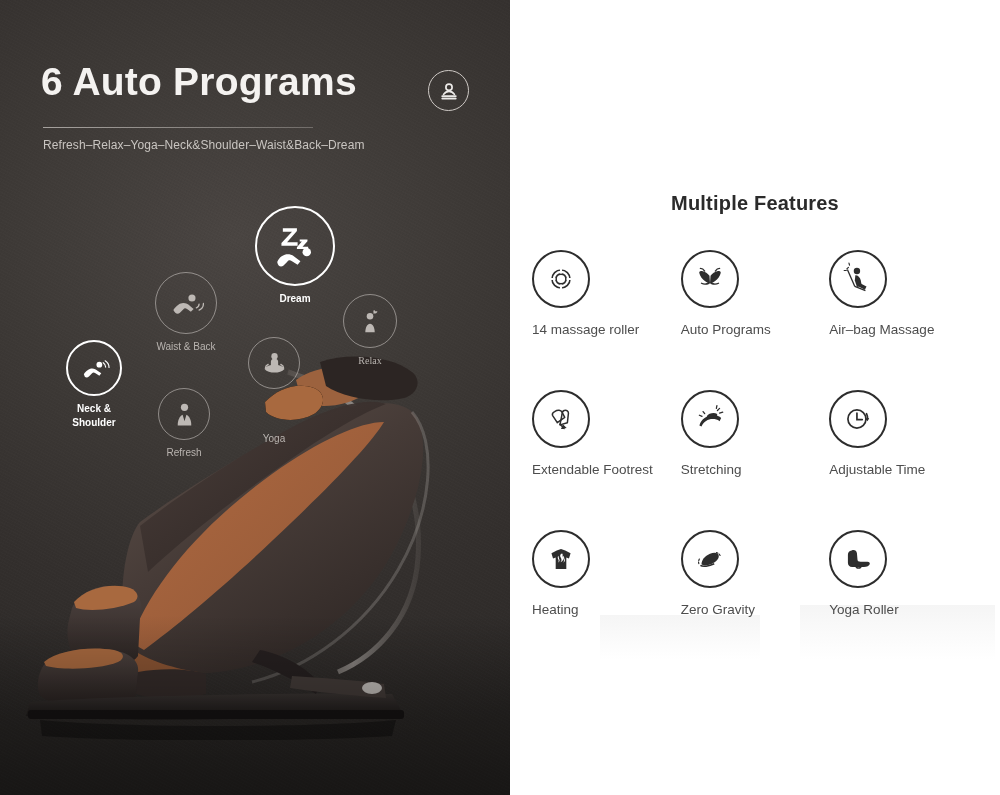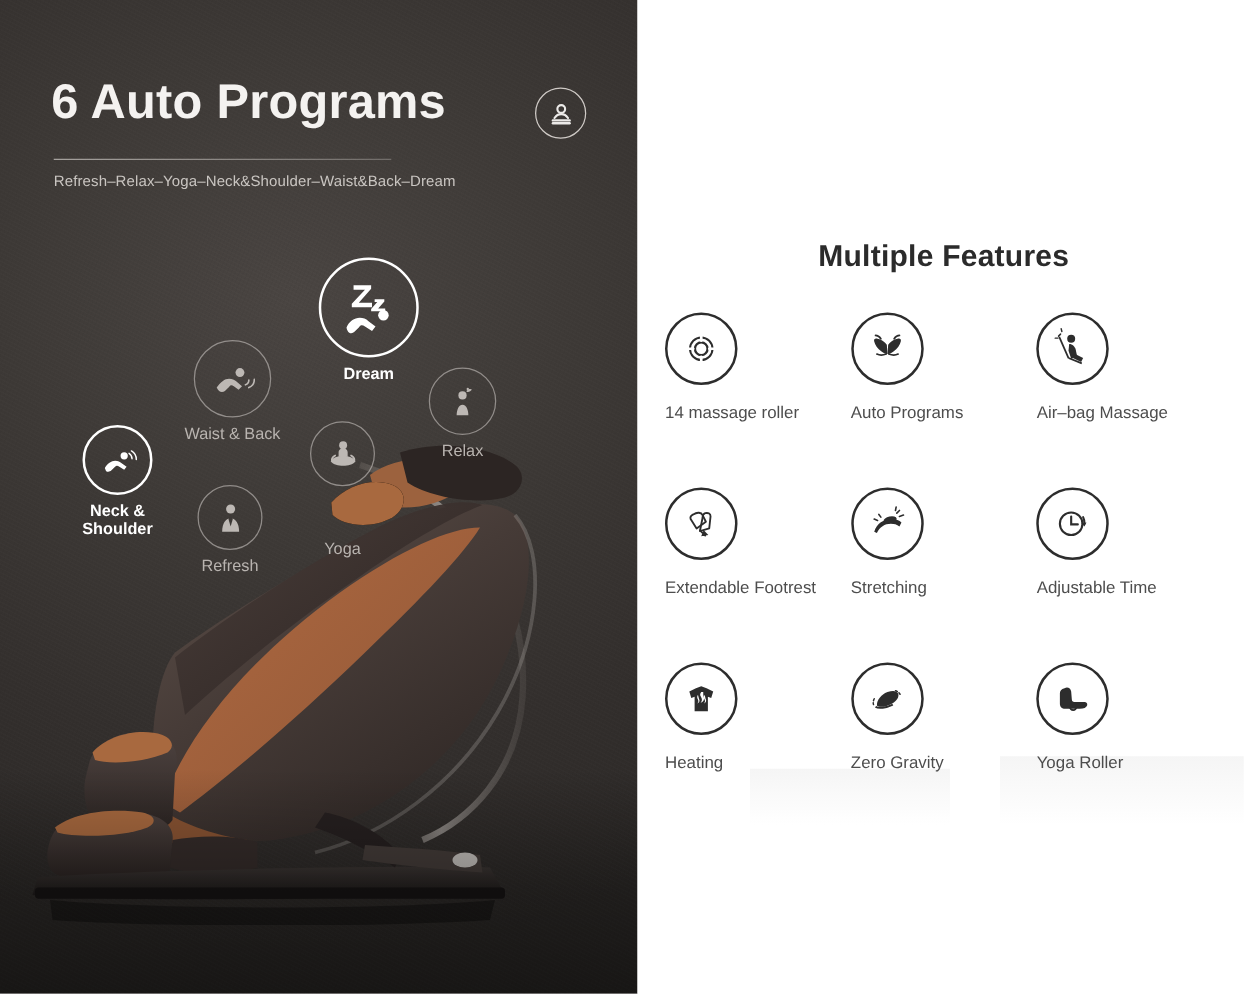--- a/index.html
+++ b/index.html
@@ -66,21 +66,21 @@
     position: absolute;
     display: flex; flex-direction: column; align-items: center;
   }
   .prog .ring {
     border-radius: 50%;
     display: flex; align-items: center; justify-content: center;
   }
   .prog .plabel {
     margin-top: 6px;
     text-align: center;
-    font-size: 13px;
+    font-size: 10px;
     line-height: 14px;
     white-space: pre-line;
   }
   .prog.dim .ring { border: 1.8px solid rgba(196,191,187,.62); }
   .prog.dim .plabel { color: #b9b4b0; }
   .prog.bright .ring { border: 2.6px solid #ffffff; }
   .prog.bright .plabel { color: #ffffff; font-weight: 600; }
 
   
   .chair { position: absolute; left: 20px; top: 350px; width: 490px; height: 390px; }
@@ -89,21 +89,21 @@
   .right-panel {
     position: relative;
     width: 490px; height: 795px;
     background: #ffffff;
     flex: none;
   }
   .features-title {
     position: absolute; left: 0; right: 0; top: 192px;
     text-align: center;
     color: #2b2b2b;
-    font-size: 24px; font-weight: 700; letter-spacing: .2px;
+    font-size: 20px; font-weight: 700; letter-spacing: .2px;
   }
   .ghost {
     position: absolute;
     background: linear-gradient(to bottom, rgba(244,244,244,.9), rgba(255,255,255,0));
     pointer-events: none;
   }
   .feat-grid {
     position: absolute; left: 22px; top: 250px;
     width: 446px;
     display: grid;
@@ -249,21 +249,21 @@
           <div class="ring" style="width: 80px; height: 80px; color: rgb(255, 255, 255);">
             <svg width="45" height="45" viewBox="0 0 64 64" fill="#ffffff">
               <path d="M14 6h20v4L20 26h15v5H12v-4L27 11H14z"></path>
               <path d="M38 22h11v2.5l-7 8h8v3H34v-2.5l7-8h-3z"></path>
               <circle cx="48" cy="40" r="6"></circle>
               <path d="M6 54c3-7 9-11 15-11 4 0 7 1 10 4l8 6-4 5-8-5c-3-2-5-2-7 1l-5 5c-3 3-8 2-9-5z"></path>
             </svg>
           </div>
           <div class="plabel">Dream</div>
         </div>
-        <div class="prog dim" style="left: 313px; top: 294px; width: 114px;">
+        <div class="prog dim" style="left: 313px; top: 294px; width: 114px; font-family: Liberation Serif, serif;">
           <div class="ring" style="width: 54px; height: 54px; color: rgb(189, 184, 180);">
             <svg width="30" height="30" viewBox="0 0 64 64" fill="#bdb8b4">
               <circle cx="32" cy="22" r="7"></circle>
               <path d="M22 56c0-10 4-18 10-18s10 8 10 18z"></path>
               <path d="M39 14c3-3 7-4 9-2-2 3-5 5-9 4z"></path>
               <circle cx="41" cy="11" r="2"></circle>
             </svg>
           </div>
           <div class="plabel">Relax</div>
         </div>

